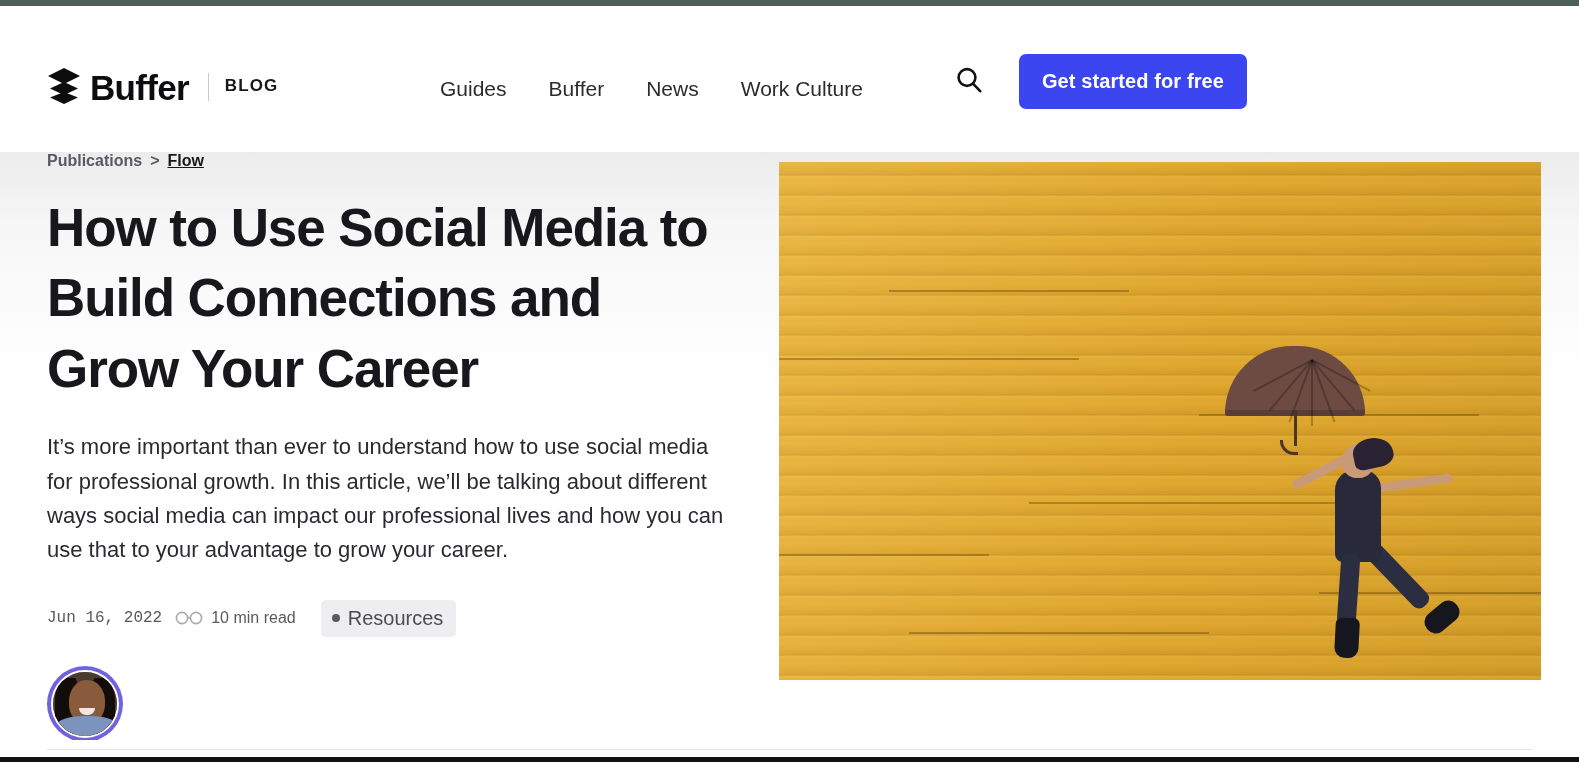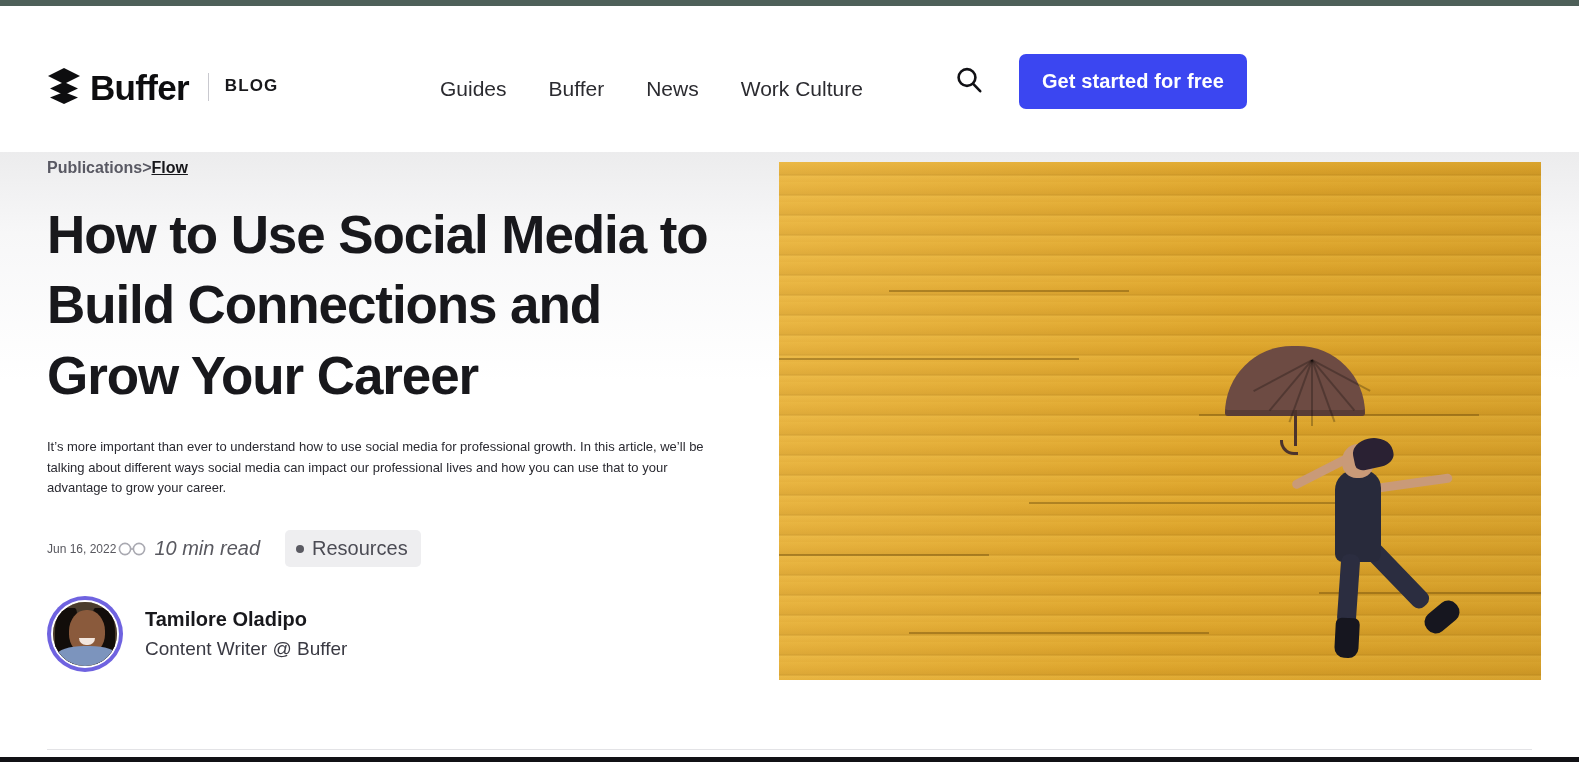--- a/index.html
+++ b/index.html
@@ -164,66 +164,66 @@
   .hero-left {
     position: absolute;
     left: 47px;
     top: 0px;
     width: 690px;
   }
 
   .breadcrumb {
     display: flex;
     align-items: center;
-    gap: 0;
-    margin-top: 7px;
+    gap: 8px;
     font-size: 16px;
     font-weight: 700;
   }
   .crumb-muted { color: #595963; text-decoration: none; }
   .crumb-sep { color: #595963; font-weight: 700; }
   .crumb-current { color: #17171b; }
 
   .hero-title {
     margin-top: 23px;
     font-size: 53px;
     line-height: 1.33;
     font-weight: 700;
     letter-spacing: -1.1px;
     color: #18181c;
     width: 690px;
   }
 
   .hero-desc {
     margin-top: 26px;
-    font-size: 13px;
+    font-size: 22px;
     line-height: 1.56;
     color: #2a2a31;
     width: 680px;
   }
 
   .meta-row {
     margin-top: 32px;
     display: flex;
     align-items: center;
     gap: 0;
   }
   .meta-date {
-    font-size: 12px;
+    font-size: 16px;
     color: #58585f;
-    margin-right: 2px;
+    margin-right: 13px;
+    font-family: Liberation Mono, monospace;
   }
   .read-time {
     display: flex;
     align-items: center;
     gap: 8px;
     margin-right: 25px;
   }
   .glasses-icon { display:block; width: 28px; height: 14px; }
-  .read-label { font-size: 20px; color: #58585f; font-style: italic; }
+  .read-label { font-size: 16px; color: #58585f; }
 
   .tag-pill {
     display: inline-flex;
     align-items: center;
     gap: 8px;
     background: #eeeef0;
     border-radius: 5px;
     padding: 7px 13px 7px 11px;
     text-decoration: none;
   }
@@ -500,24 +500,20 @@
       <div class="author-row">
         <div class="avatar">
           <div class="avatar-inner">
             <span class="av-bg"></span>
             <span class="av-hairL"></span>
             <span class="av-hairR"></span>
             <span class="av-face"></span>
             <span class="av-smile"></span>
             <span class="av-shoulders"></span>
           </div>
-        </div>
-        <div>
-          <div class="author-name">Tamilore Oladipo</div>
-          <div class="author-role">Content Writer @ Buffer</div>
         </div>
       </div>
     </div>
 
     <figure class="hero-figure">
       <div class="wall"></div>
       <div class="wall-shade"></div>
 
       <span class="plank-seam" style="left:110px;  top:128px; width:240px;"></span>
       <span class="plank-seam" style="left:0px;    top:196px; width:300px;"></span>

